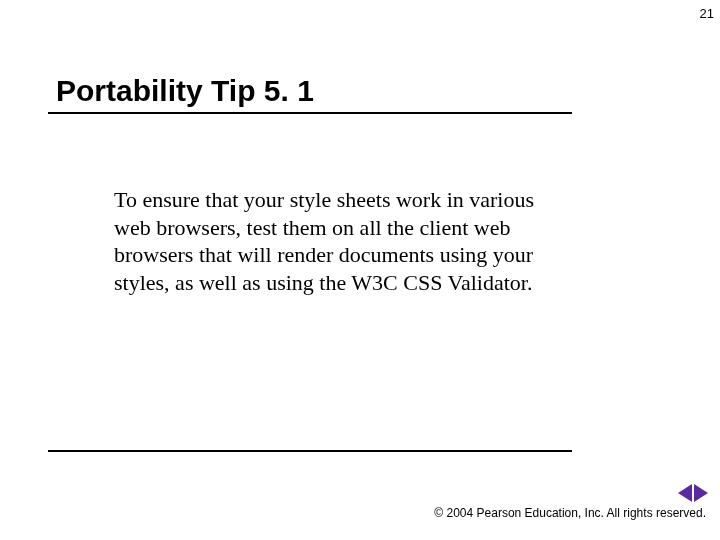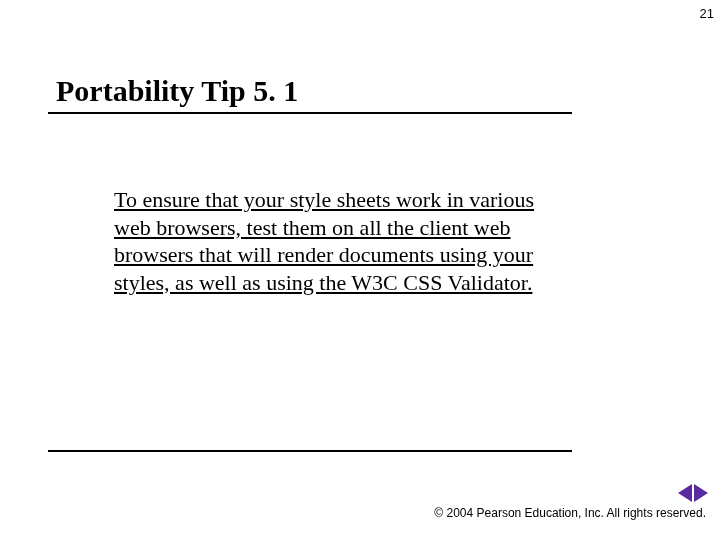--- a/index.html
+++ b/index.html
@@ -16,42 +16,41 @@
     top: 6px;
     right: 6px;
     font-family: Arial, Helvetica, sans-serif;
     font-size: 13px;
     color: #000;
   }
   .title {
     position: absolute;
     top: 74px;
     left: 56px;
-    font-family: Liberation Serif, serif;
+    font-family: Liberation Sans, sans-serif;
     font-size: 30px;
     font-weight: bold;
     color: #000;
   }
   .title-rule {
     position: absolute;
     top: 112px;
     left: 48px;
     width: 524px;
     height: 2px;
     background: #000;
   }
   .body-text {
     position: absolute;
     top: 186px;
     left: 114px;
     width: 460px;
     font-size: 22px;
     line-height: 1.25;
     color: #000;
-    text-decoration: underline;
   }
   .bottom-rule {
     position: absolute;
     top: 450px;
     left: 48px;
     width: 524px;
     height: 2px;
     background: #000;
   }
   .copyright {

